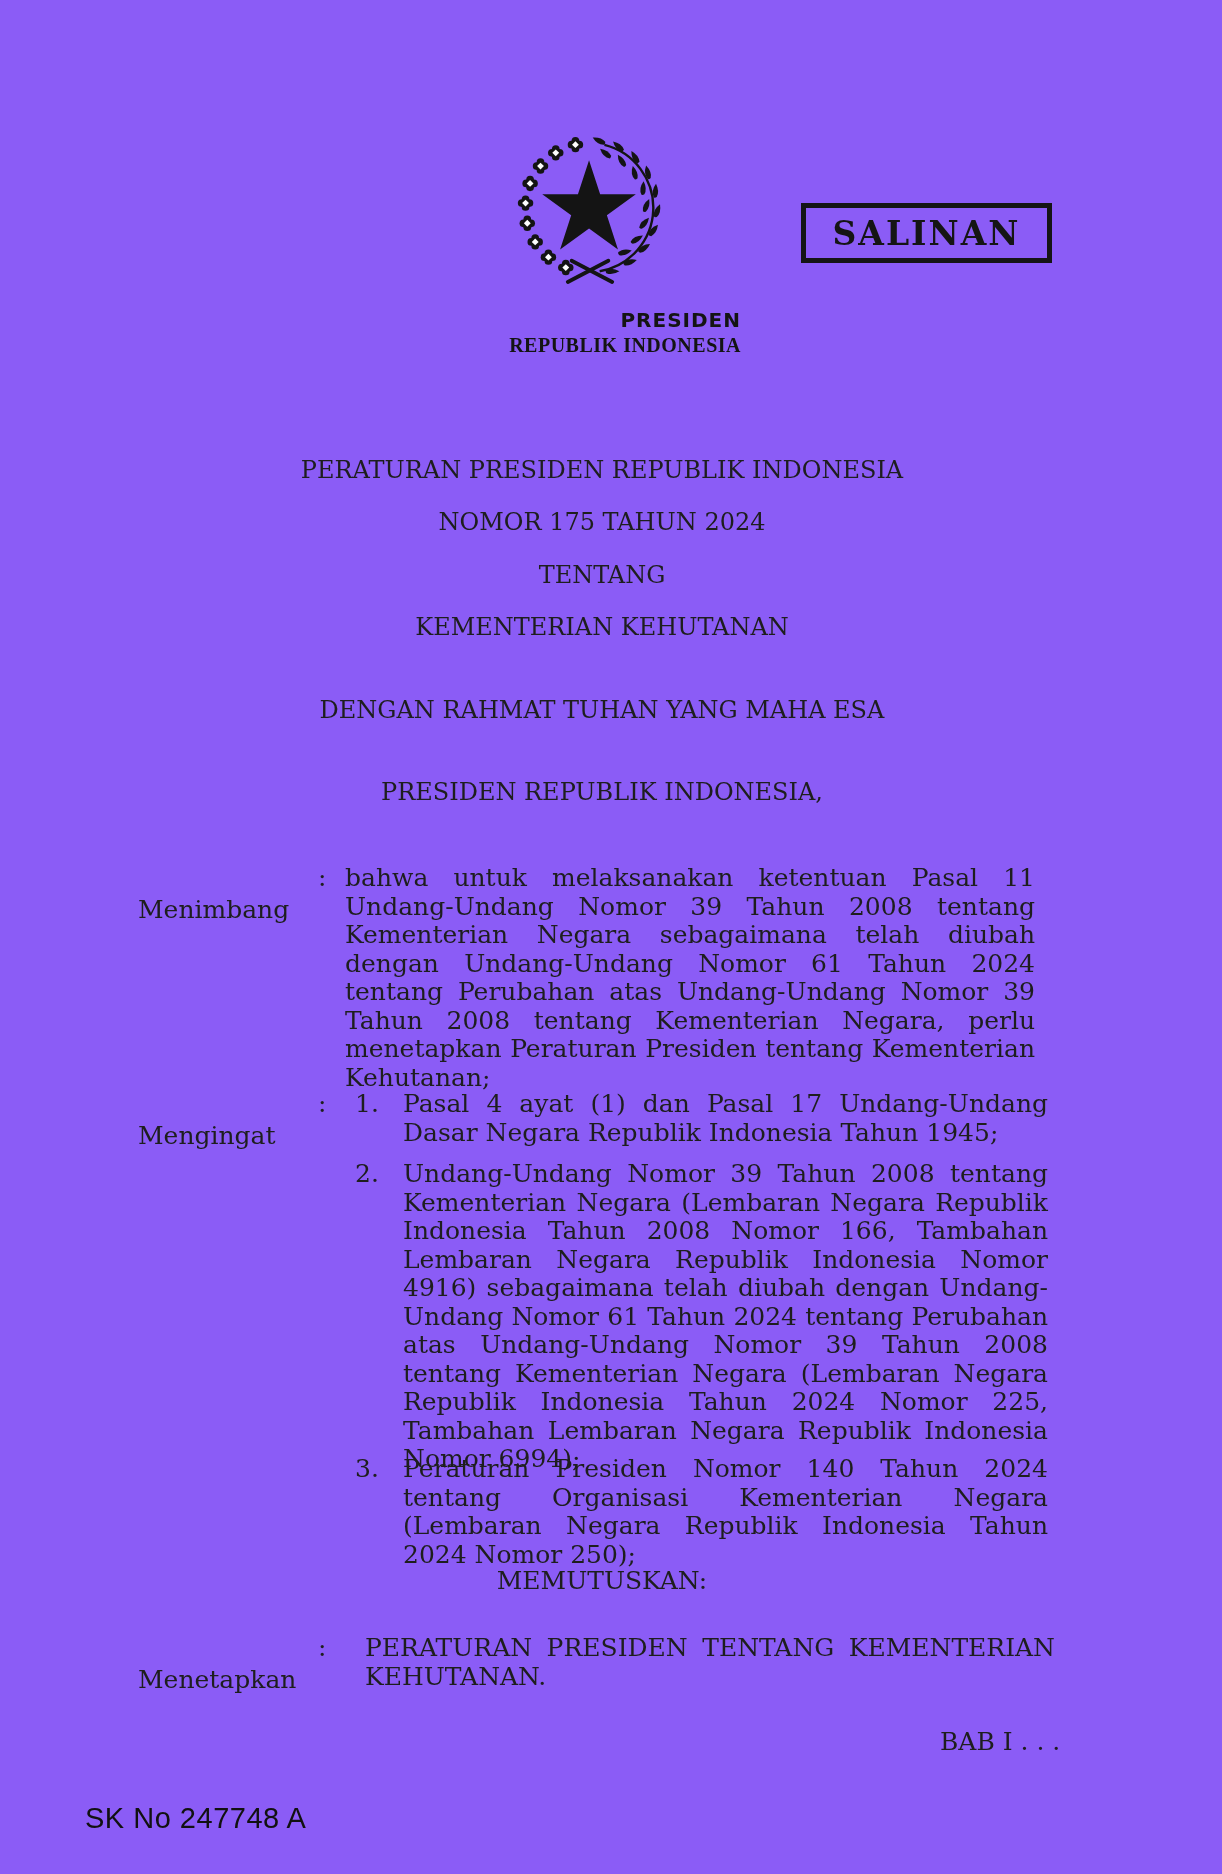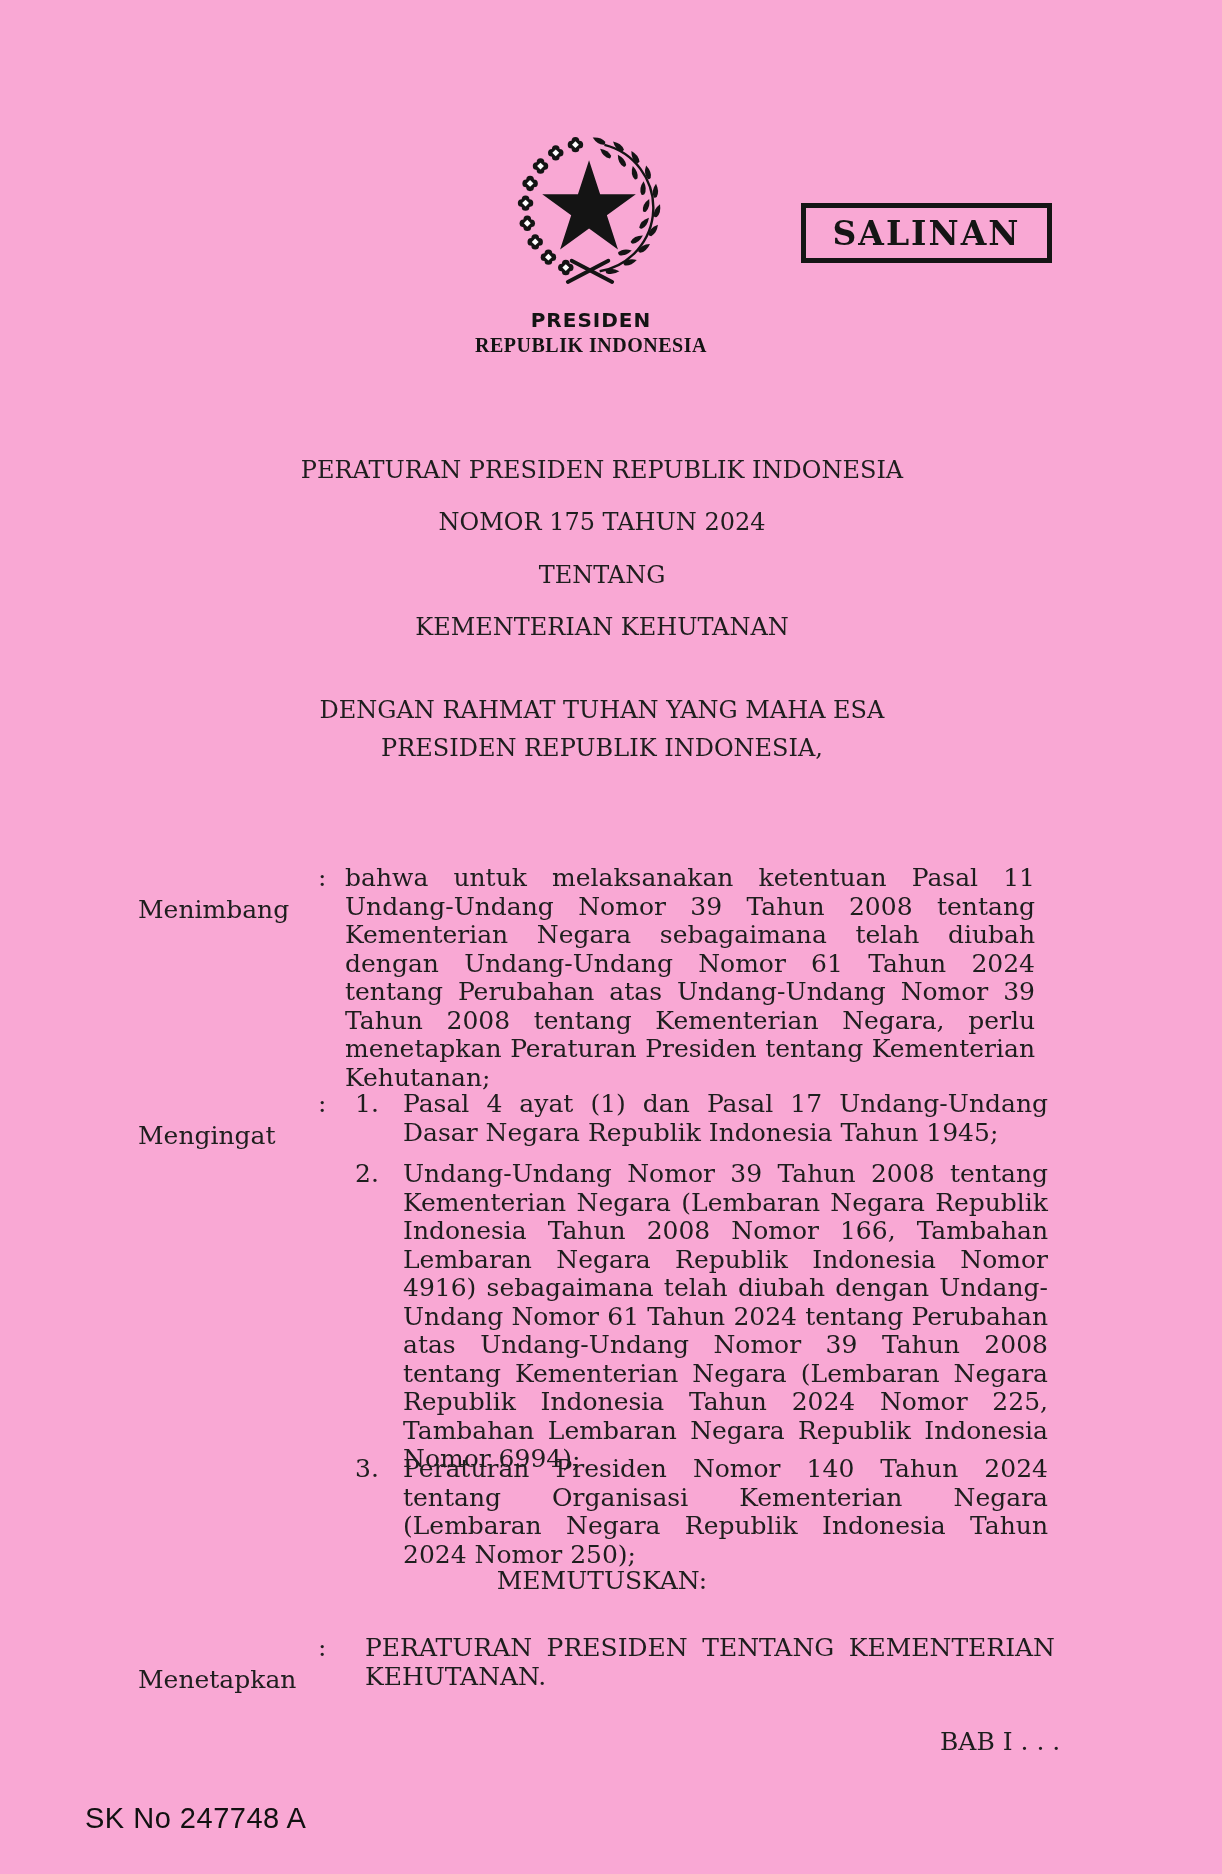--- a/index.html
+++ b/index.html
@@ -1,41 +1,41 @@
 <!DOCTYPE html>
 <html><head>
 <meta charset="utf-8">
 <style>
   html, body { margin: 0; padding: 0; background: #e8e8e8; }
   .page {
     position: relative;
     width: 1222px;
     height: 1874px;
     margin: 0 auto;
-    background: #f9a8d4;
+    background: #8b5cf6;
     color: #1e1e1e;
     font-family: "DejaVu Serif", serif;
     overflow: hidden;
   }
   .abs { position: absolute; }
 
   
   .stamp-box {
     left: 801px; top: 203px;
     width: 241px; height: 50px;
     border: 5px solid #151515;
     display: flex; align-items: center; justify-content: center;
     font-weight: bold; font-size: 33px; letter-spacing: 2px;
     color: #151515;
   }
 
   
   .letterhead {
     left: 441px; top: 308px; width: 300px;
-    text-align: center;
+    text-align: right;
     font-family: "DejaVu Sans", sans-serif;
     font-weight: bold; color: #141414;
   }
   .letterhead .lh1 { font-size: 20px; line-height: 25px; letter-spacing: 1px; }
   .letterhead .lh2 { font-size: 20px; line-height: 25px; letter-spacing: 0.5px; font-family: Liberation Serif, serif; }
 
   
   .center-col { left: 252px; width: 700px; text-align: center; font-size: 24px; }
 
   .body-text { font-size: 25px; line-height: 28.5px; }
@@ -114,21 +114,21 @@
   <div class="abs letterhead">
     <div class="lh1">PRESIDEN</div>
     <div class="lh2">REPUBLIK INDONESIA</div>
   </div>
 
   <div class="abs center-col" style="top:456px">PERATURAN PRESIDEN REPUBLIK INDONESIA</div>
   <div class="abs center-col" style="top:508px">NOMOR 175 TAHUN 2024</div>
   <div class="abs center-col" style="top:561px">TENTANG</div>
   <div class="abs center-col" style="top:696px">DENGAN RAHMAT TUHAN YANG MAHA ESA</div>
   <div class="abs center-col" style="top:613px">KEMENTERIAN KEHUTANAN</div>
-  <div class="abs center-col" style="top:734px">PRESIDEN REPUBLIK INDONESIA,</div>
+  <div class="abs center-col" style="top:778px">PRESIDEN REPUBLIK INDONESIA,</div>
 
   <div class="abs label-col body-text" style="top:864px">Menimbang</div>
   <div class="abs colon-col body-text" style="top:864px">:</div>
   <div class="abs body-text just" style="left:345px; top:864px; width:690px">bahwa untuk melaksanakan ketentuan Pasal 11 Undang-Undang Nomor 39 Tahun 2008 tentang Kementerian Negara sebagaimana telah diubah dengan Undang-Undang Nomor 61 Tahun 2024 tentang Perubahan atas Undang-Undang Nomor 39 Tahun 2008 tentang Kementerian Negara, perlu menetapkan Peraturan Presiden tentang Kementerian Kehutanan;</div>
 
   <div class="abs label-col body-text" style="top:1090px">Mengingat</div>
   <div class="abs colon-col body-text" style="top:1090px">:</div>
 
   <div class="abs body-text" style="left:355px; top:1090px; width:40px">1.</div>
   <div class="abs body-text just" style="left:403px; top:1090px; width:645px">Pasal 4 ayat (1) dan Pasal 17 Undang-Undang Dasar Negara Republik Indonesia Tahun 1945;</div>

